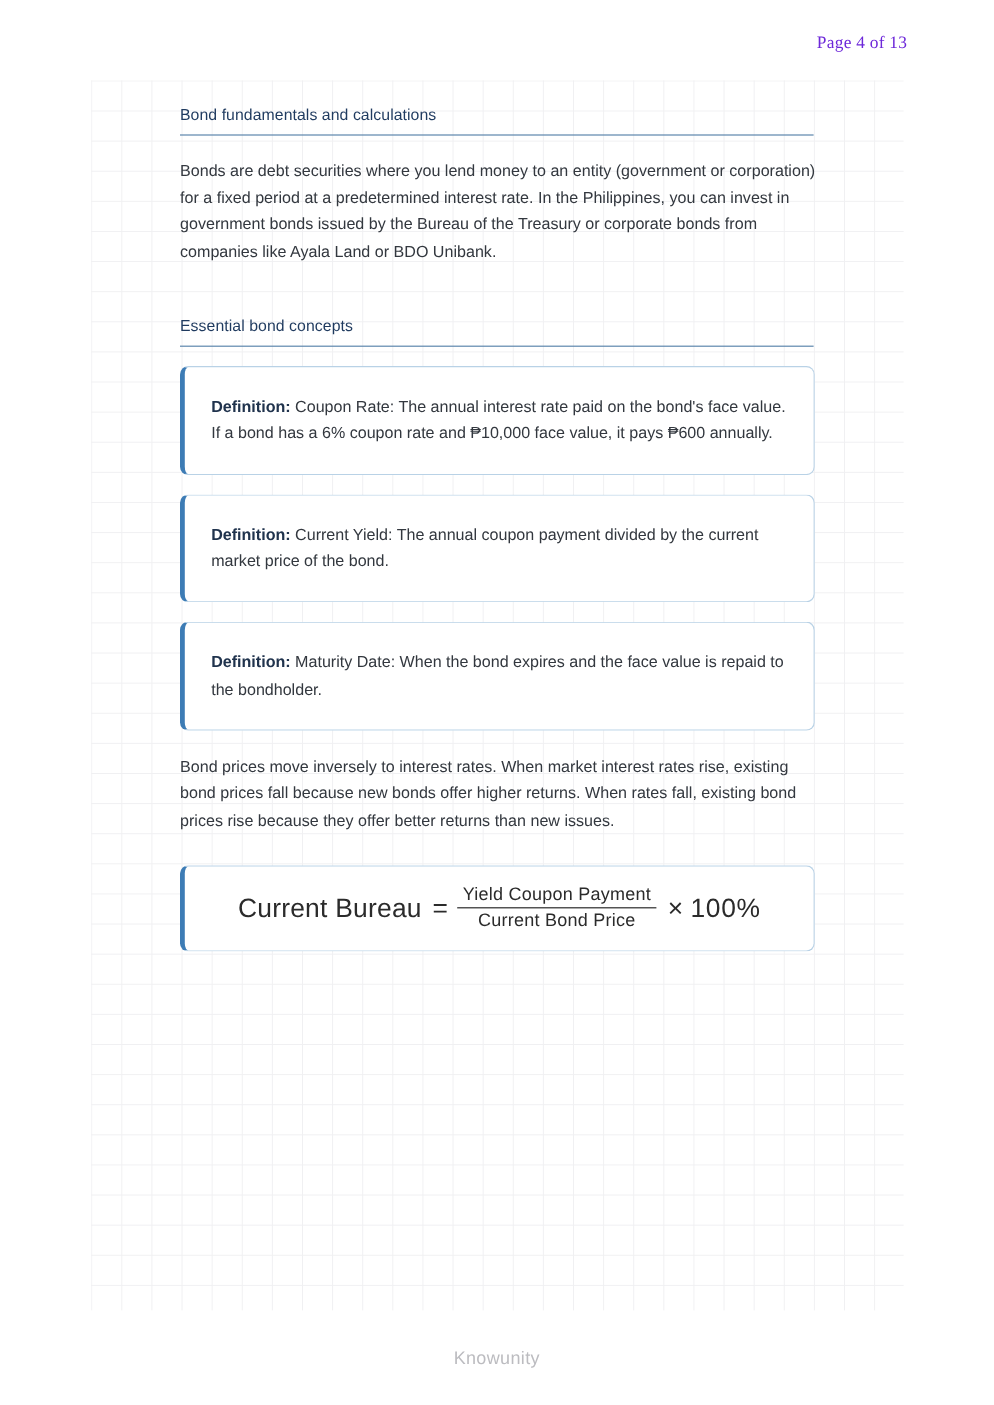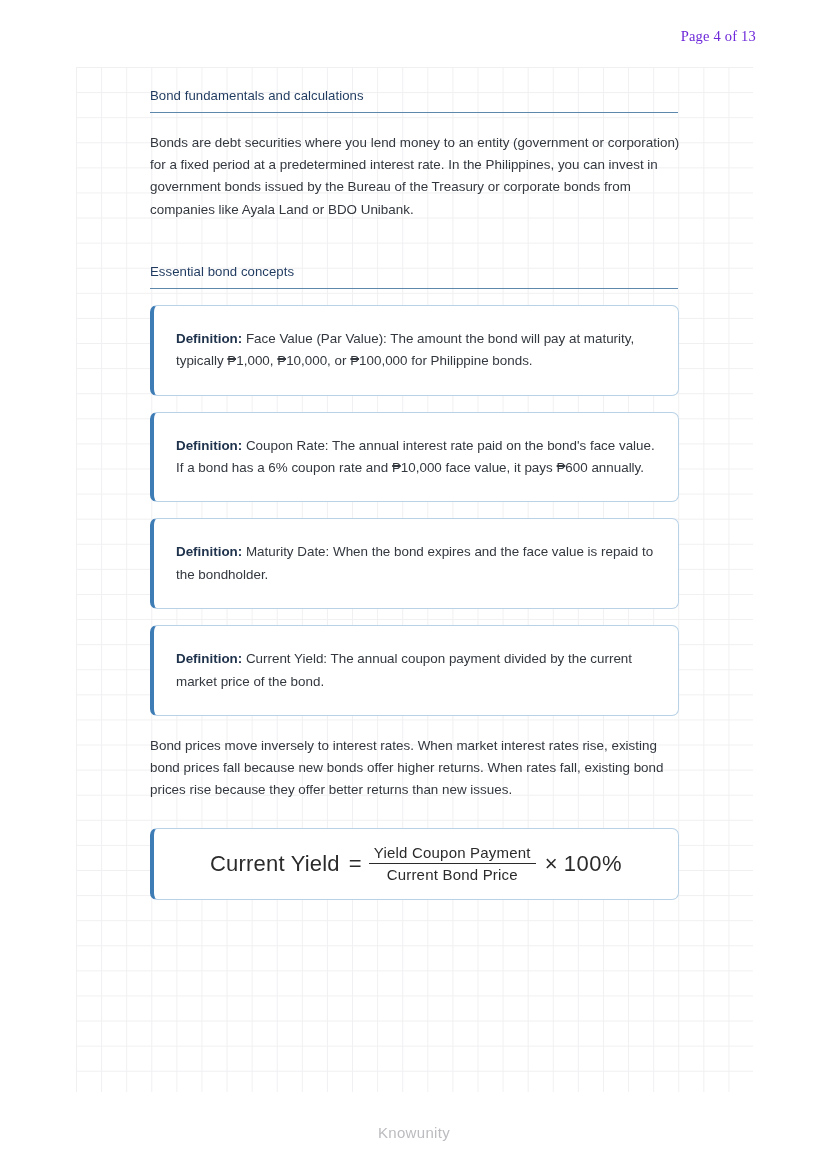--- a/index.html
+++ b/index.html
@@ -159,49 +159,44 @@
 <div class="grid-sheet"></div>
 
 <div class="content">
 
   <div class="section-heading">Bond fundamentals and calculations</div>
 
   <p class="body-para wide">Bonds are debt securities where you lend money to an entity (government or corporation) for a fixed period at a predetermined interest rate. In the Philippines, you can invest in government bonds issued by the Bureau of the Treasury or corporate bonds from companies like Ayala Land or BDO Unibank.</p>
 
   <div class="section-heading" style="margin-top:22px;">Essential bond concepts</div>
 
-  <div class="callout c1">
-    <div class="callout-text">
-      <span class="callout-label">Definition:</span><span> Face Value (Par Value): The amount the bond will pay at maturity, typically ₱1,000, ₱10,000, or ₱100,000 for Philippine bonds.</span>
-    </div>
-  </div>
 
   <div class="callout c2">
     <div class="callout-text">
       <span class="callout-label">Definition:</span><span> Coupon Rate: The annual interest rate paid on the bond's face value. If a bond has a 6% coupon rate and ₱10,000 face value, it pays ₱600 annually.</span>
     </div>
   </div>
 
+  <div class="callout c4">
+    <div class="callout-text">
+      <span class="callout-label">Definition:</span><span> Current Yield: The annual coupon payment divided by the current market price of the bond.</span>
+    </div>
+  </div>
+
   <div class="callout c3">
     <div class="callout-text">
       <span class="callout-label">Definition:</span><span> Maturity Date: When the bond expires and the face value is repaid to the bondholder.</span>
     </div>
   </div>
 
-  <div class="callout c4">
-    <div class="callout-text">
-      <span class="callout-label">Definition:</span><span> Current Yield: The annual coupon payment divided by the current market price of the bond.</span>
-    </div>
-  </div>
-
   <p class="body-para wide">Bond prices move inversely to interest rates. When market interest rates rise, existing bond prices fall because new bonds offer higher returns. When rates fall, existing bond prices rise because they offer better returns than new issues.</p>
 
   <div class="formula-card">
     <div class="formula">
-      <span class="lhs">Current Yield</span>
+      <span class="lhs">Current Bureau</span>
       <span class="eq">=</span>
       <span class="fraction">
         <span class="num">Yield Coupon Payment</span>
         <span class="den">Current Bond Price</span>
       </span>
       <span class="times">×</span>
       <span class="pct">100%</span>
     </div>
   </div>
 

